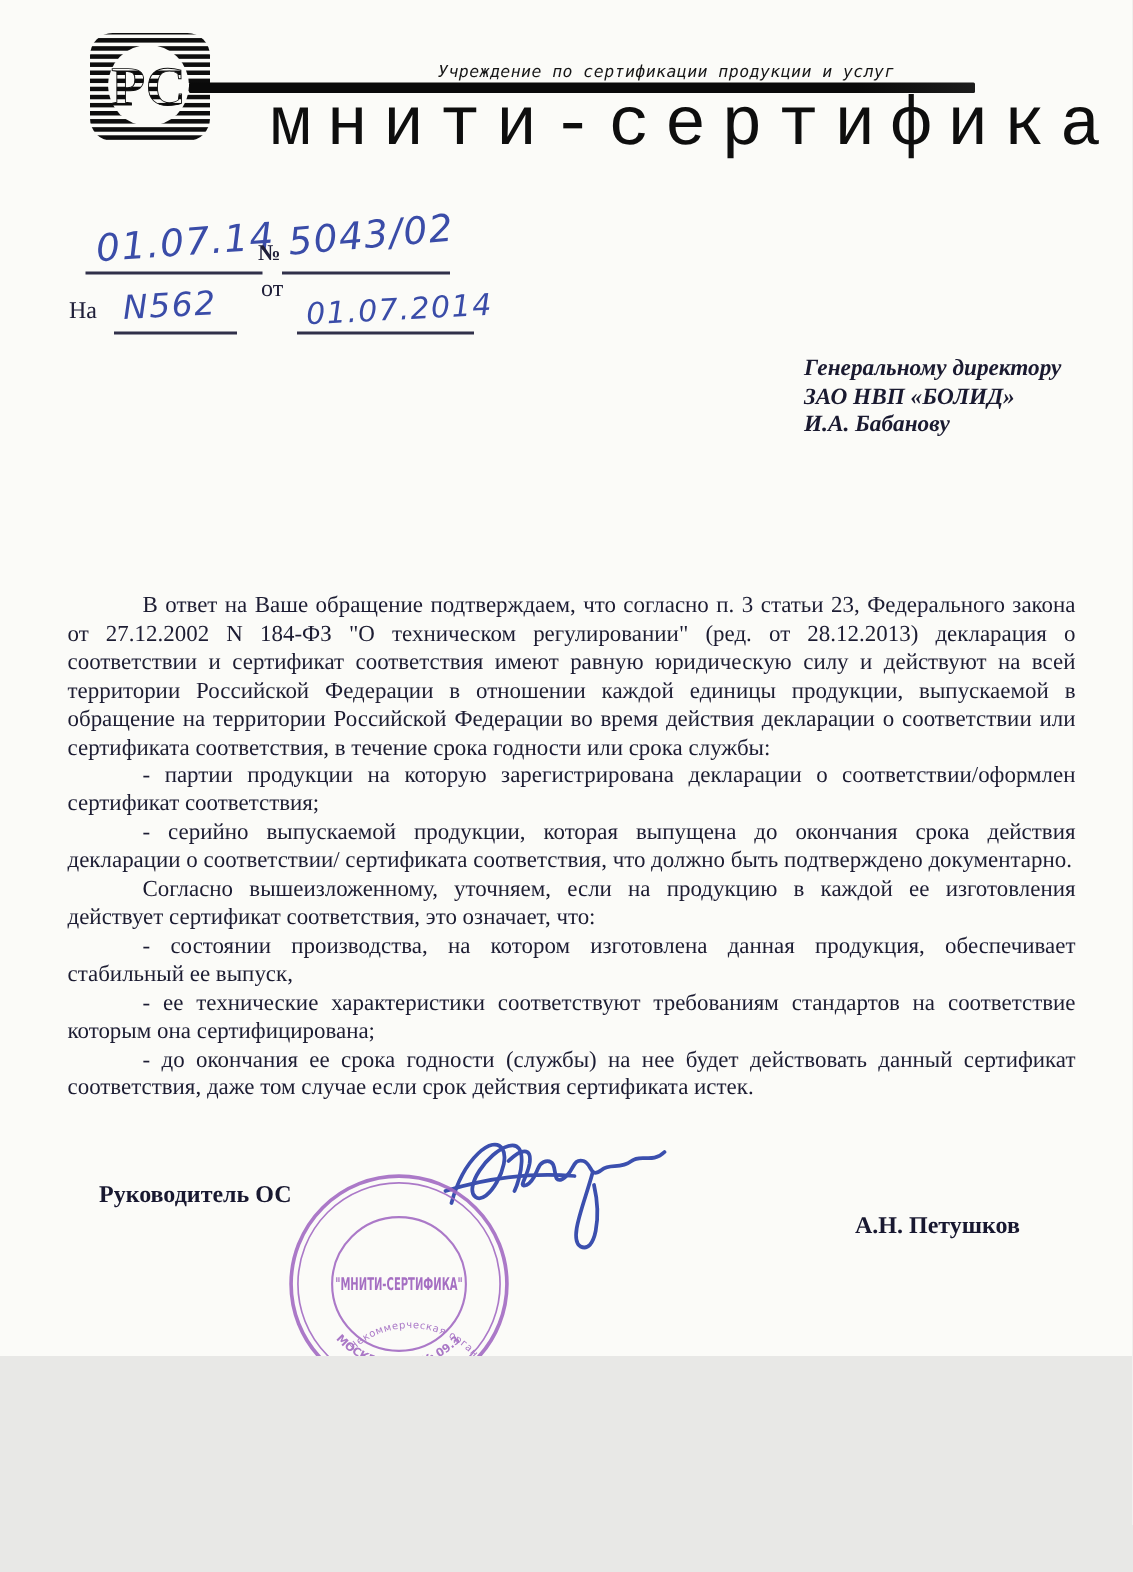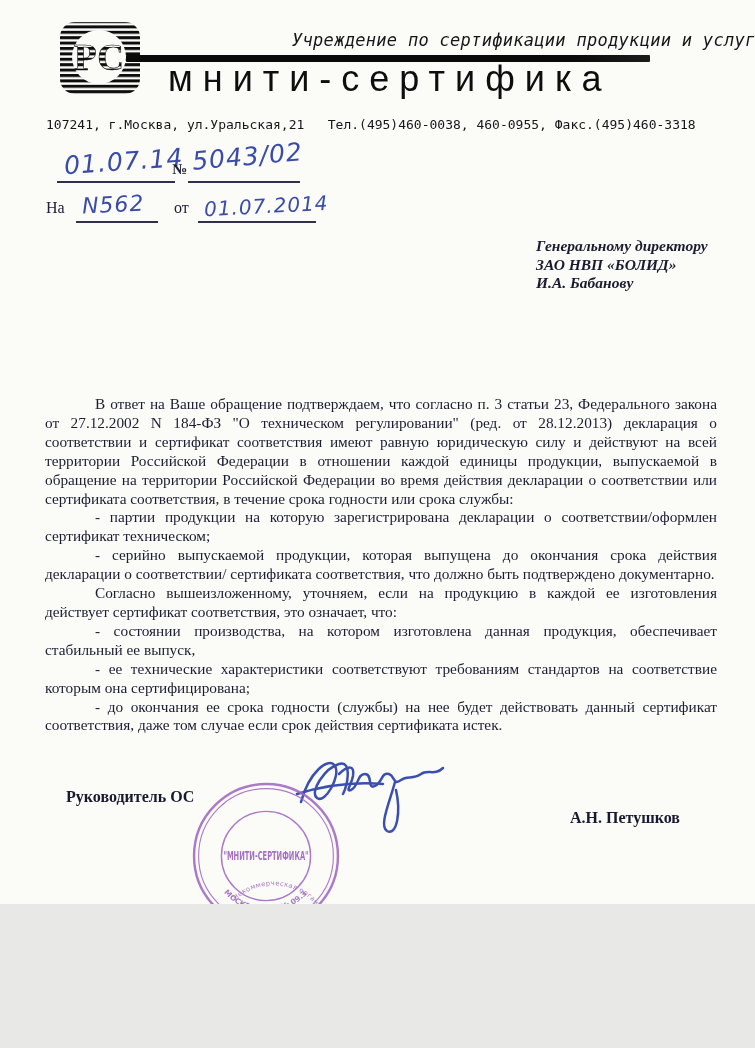--- a/index.html
+++ b/index.html
@@ -4,49 +4,49 @@
 <style>
   html,body{margin:0;padding:0;background:#e8e8e6;}
   .page{
     position:relative; width:755px; height:904px; margin:0 auto;
     background:#fbfbf8; overflow:hidden;
     font-family:"Liberation Serif", serif; color:#1f1f33;
   }
   
   .logo{position:absolute; left:58px; top:20px;}
   .tagline{
-    position:absolute; left:292px; top:30px; white-space:nowrap;
+    position:absolute; left:292px; top:41px; white-space:nowrap;
     font-family:"DejaVu Sans Mono", monospace; font-style:italic;
-    font-size:17px; letter-spacing:0.3px; color:#161616;
+    font-size:11px; letter-spacing:0.3px; color:#161616;
   }
   .bar{position:absolute; left:126px; top:55px; width:524px; height:7px;
     background:linear-gradient(90deg,#0a0a0a 85%,#1c1c1c); border-radius:1px;}
   .title{
-    position:absolute; left:168px; top:58px; white-space:nowrap;
-    font-family:Liberation Sans, sans-serif; font-size:36px;
+    position:absolute; left:180px; top:58px; white-space:nowrap;
+    font-family:Liberation Mono, monospace; font-size:46px;
     letter-spacing:10px; color:#0e0e0e;
   }
   .address{
     position:absolute; left:46px; top:117px; white-space:pre;
     font-family:"DejaVu Sans Mono", monospace; font-size:13px; color:#161616;
   }
   
   .hw{
     position:absolute; font-family:"DejaVu Sans", sans-serif; font-style:italic;
     color:#3a4ca8; letter-spacing:1px; white-space:nowrap;
   }
   .printed{position:absolute; font-size:16px; color:#20203a; white-space:nowrap;}
   .uline{position:absolute; height:0; border-bottom:2px solid #30304a;}
   .hw-outdate{left:64px; top:147px; font-size:25px; transform:rotate(-4deg);}
   .hw-outnum {left:192px; top:142px; font-size:25px; transform:rotate(-5deg);}
   .hw-innum  {left:82px;  top:192px; font-size:22px; transform:rotate(-3deg);}
   .hw-indate {left:204px; top:194px; font-size:20px; transform:rotate(-3deg);}
   .no-sign{left:172px; top:161px; font-size:15px; font-weight:bold;}
   .on-label{left:46px; top:199px;}
-  .from-label{left:174px; top:199px;}
+  .from-label{left:174px; top:184px;}
   .ul1{left:57px;  top:181px; width:118px;}
   .ul2{left:188px; top:181px; width:112px;}
   .ul3{left:76px;  top:221px; width:82px;}
   .ul4{left:198px; top:221px; width:118px;}
   
   .addressee{
     position:absolute; left:536px; top:237px;
     font-weight:bold; font-size:15.5px; line-height:18.5px; color:#1a1a30;font-style:italic;
   }
   
@@ -77,21 +77,20 @@
       </pattern>
     </defs>
     <rect x="2" y="2" width="80" height="72" rx="15" fill="url(#stripes)"></rect>
     <circle cx="41" cy="37" r="27" fill="#fbfbf8"></circle>
     <text x="41" y="50" text-anchor="middle" font-family="Liberation Serif, serif" font-weight="bold" font-size="37" fill="url(#stripes)" stroke="#0d0d0d" stroke-width="0.6">РС</text>
   </svg>
 
   <div class="tagline">Учреждение по сертификации продукции и услуг</div>
   <div class="bar"></div>
   <div class="title">мнити-сертифика</div>
-  <div class="address">107241, г.Москва, ул.Уральская,21   Тел.(495)460-0038, 460-0955, Факс.(495)460-3318</div>
 
   <span class="hw hw-outdate">01.07.14</span>
   <span class="uline ul1"></span>
   <span class="printed no-sign">№</span>
   <span class="hw hw-outnum">5043/02</span>
   <span class="uline ul2"></span>
 
   <span class="printed on-label">На</span>
   <span class="hw hw-innum">N562</span>
   <span class="uline ul3"></span>
@@ -100,21 +99,21 @@
   <span class="uline ul4"></span>
 
   <div class="addressee">
     <div>Генеральному директору</div>
     <div>ЗАО НВП «БОЛИД»</div>
     <div>И.А. Бабанову</div>
   </div>
 
   <div class="body-text">
     <p>В ответ на Ваше обращение подтверждаем, что согласно п. 3 статьи 23, Федерального закона от 27.12.2002 N 184-ФЗ "О техническом регулировании" (ред. от 28.12.2013) декларация о соответствии и сертификат соответствия имеют равную юридическую силу и действуют на всей территории Российской Федерации в отношении каждой единицы продукции, выпускаемой в обращение на территории Российской Федерации во время действия декларации о соответствии или сертификата соответствия, в течение срока годности или срока службы:</p>
-    <p>- партии продукции на которую зарегистрирована декларации о соответствии/оформлен сертификат техническом;</p>
+    <p>- партии продукции на которую зарегистрирована декларации о соответствии/оформлен сертификат соответствия;</p>
     <p>- серийно выпускаемой продукции, которая выпущена до окончания срока действия декларации о соответствии/ сертификата соответствия, что должно быть подтверждено документарно.</p>
     <p>Согласно вышеизложенному, уточняем, если на продукцию в каждой ее изготовления действует сертификат соответствия, это означает, что:</p>
     <p>- состоянии производства, на котором изготовлена данная продукция, обеспечивает стабильный ее выпуск,</p>
     <p>- ее технические характеристики соответствуют требованиям стандартов на соответствие которым она сертифицирована;</p>
     <p>- до окончания ее срока годности (службы) на нее будет действовать данный сертификат соответствия, даже  том случае если срок действия сертификата истек.</p>
   </div>
 
   <div class="sig-position">Руководитель ОС</div>
 
   <svg class="sig-script" width="165" height="100" viewBox="0 0 165 100">

